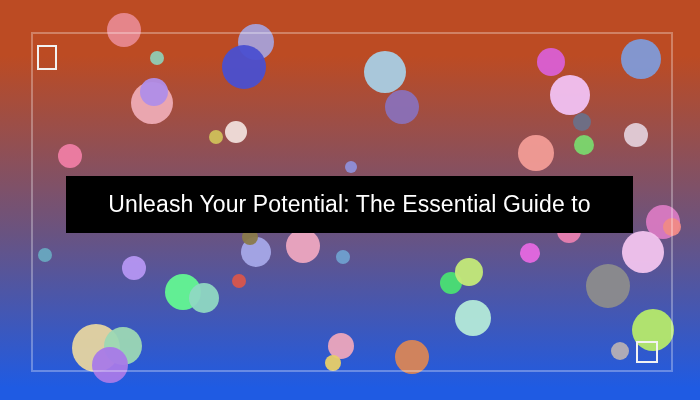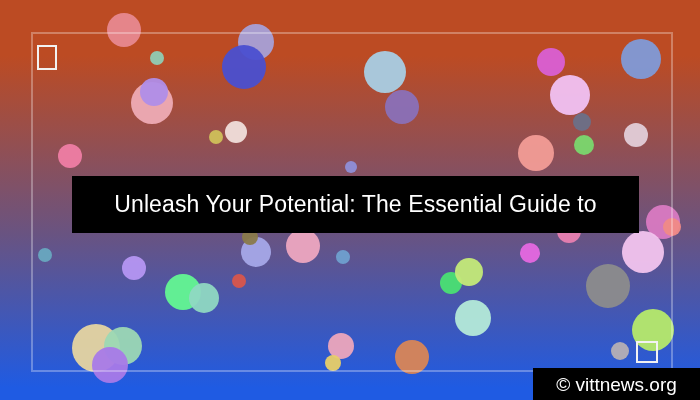--- a/index.html
+++ b/index.html
@@ -50,21 +50,21 @@
     height: 25px;
   }
   #marker-box-bottom-right {
     left: 636px;
     top: 341px;
     width: 22px;
     height: 22px;
   }
   #title-banner {
     position: absolute;
-    left: 72px;
+    left: 66px;
     top: 176px;
     width: 567px;
     height: 57px;
     background: #000000;
     display: flex;
     align-items: center;
     justify-content: center;
   }
   #title-text {
     color: #ffffff;
@@ -150,17 +150,14 @@
 
   <div id="frame-border" style="left: 31px; top: 32px; width: 642px; height: 340px;"></div>
 
   <div class="marker-box" id="marker-box-top-left" style="left: 37px; top: 45px; width: 20px; height: 25px; border-color: rgb(242, 242, 242);"></div>
   <div class="marker-box" id="marker-box-bottom-right" style="left: 636px; top: 341px; width: 22px; height: 22px; border-color: rgb(242, 242, 242);"></div>
 
   <div id="title-banner" style="background: rgb(0, 0, 0);">
     <span id="title-text" style="color: rgb(255, 255, 255);">Unleash Your Potential: The Essential Guide to</span>
   </div>
 
-  <div id="watermark" style="background: rgb(0, 0, 0);">
-    <span id="watermark-text" style="color: rgb(255, 255, 255);">© vittnews.org</span>
-  </div>
 
 </div>
 
 </body></html>

